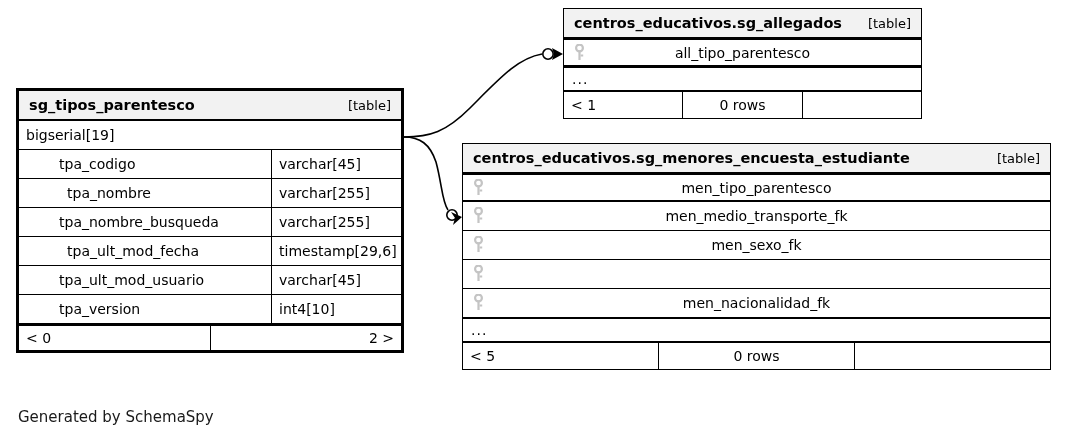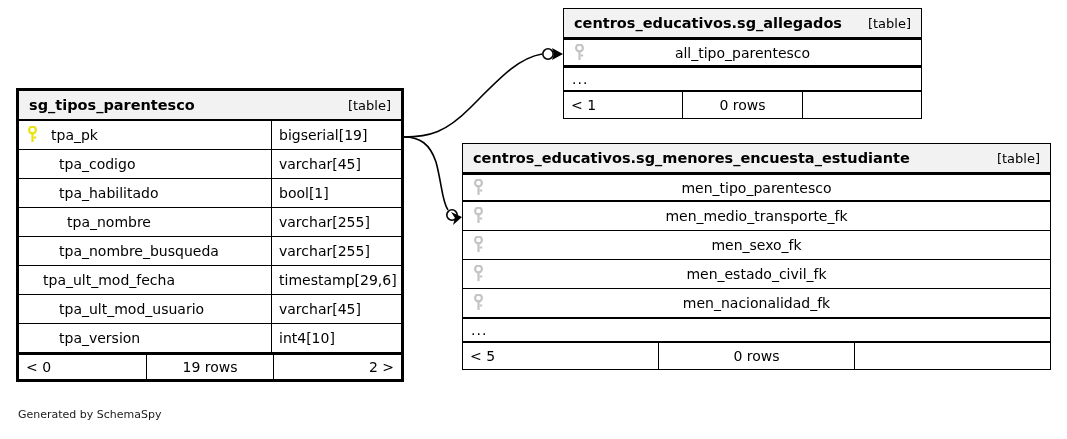--- a/index.html
+++ b/index.html
@@ -177,21 +177,21 @@
     width: 1067px;
     height: 439px;
     pointer-events: none;
   }
 
   
   #generated-caption {
     position: absolute;
     left: 18px;
     top: 408px;
-    font-size: 11px;
+    font-size: 15px;
     color: #1a1a1a;
     white-space: nowrap;
   }
 </style>
 </head>
 <body>
 
 <svg id="relationship-layer" width="1067" height="439" viewBox="0 0 1067 439">
 
   <g>
@@ -208,85 +208,68 @@
 </svg>
 
 <div class="er-table focal" id="table-sg-tipos-parentesco">
 
   <div class="tbl-header">
     <span class="tbl-title">sg_tipos_parentesco</span>
     <span class="tbl-kind">[table]</span>
   </div>
 
   <div class="tbl-row">
-    <div class="cell-name">
-      <span class="key-slot">
-        <svg width="11" height="18" viewBox="0 0 11 18">
-          <circle cx="5.5" cy="4" r="3.4" fill="none" stroke="#e8e30e" stroke-width="2.2"></circle>
-          <rect x="4.4" y="6.5" width="2.2" height="9.5" fill="#e8e30e"></rect>
-          <rect x="6.6" y="10.5" width="2.6" height="2" fill="#e8e30e"></rect>
-        </svg>
-      </span>
-      <span class="col-label" style="margin-left:24px;">tpa_pk</span>
-    </div>
     <div class="cell-type">bigserial[19]</div>
   </div>
 
   <div class="tbl-row">
     <div class="cell-name">
       <span class="col-label" style="margin-left:32px;">tpa_codigo</span>
     </div>
     <div class="cell-type">varchar[45]</div>
   </div>
 
-  <div class="tbl-row">
-    <div class="cell-name">
-      <span class="col-label" style="margin-left:32px;">tpa_habilitado</span>
-    </div>
-    <div class="cell-type">bool[1]</div>
-  </div>
 
   <div class="tbl-row">
     <div class="cell-name">
       <span class="col-label" style="margin-left:40px;">tpa_nombre</span>
     </div>
     <div class="cell-type">varchar[255]</div>
   </div>
 
   <div class="tbl-row">
     <div class="cell-name">
       <span class="col-label" style="margin-left:32px;">tpa_nombre_busqueda</span>
     </div>
     <div class="cell-type">varchar[255]</div>
   </div>
 
   <div class="tbl-row">
     <div class="cell-name">
-      <span class="col-label" style="margin-left:16px;">tpa_ult_mod_fecha</span>
+      <span class="col-label" style="margin-left:40px;">tpa_ult_mod_fecha</span>
     </div>
     <div class="cell-type">timestamp[29,6]</div>
   </div>
 
   <div class="tbl-row">
     <div class="cell-name">
       <span class="col-label" style="margin-left:32px;">tpa_ult_mod_usuario</span>
     </div>
     <div class="cell-type">varchar[45]</div>
   </div>
 
   <div class="tbl-row">
     <div class="cell-name">
       <span class="col-label" style="margin-left:32px;">tpa_version</span>
     </div>
     <div class="cell-type">int4[10]</div>
   </div>
 
   <div class="tbl-footer" style="border-top:2px solid #000000;">
     <div class="foot-cell foot-left">&lt; 0</div>
-    <div class="foot-cell foot-center">19 rows</div>
     <div class="foot-cell foot-right">2 &gt;</div>
   </div>
 </div>
 
 <div class="er-table" id="table-sg-allegados">
 
   <div class="tbl-header">
     <span class="tbl-title">centros_educativos.sg_allegados</span>
     <span class="tbl-kind">[table]</span>
   </div>
@@ -352,21 +335,20 @@
   </div>
 
   <div class="tbl-row row-centered">
     <span class="key-slot">
       <svg width="11" height="18" viewBox="0 0 11 18">
         <circle cx="5.5" cy="4" r="3.4" fill="none" stroke="#c4c4c4" stroke-width="2.2"></circle>
         <rect x="4.4" y="6.5" width="2.2" height="9.5" fill="#c4c4c4"></rect>
         <rect x="6.6" y="10.5" width="2.6" height="2" fill="#c4c4c4"></rect>
       </svg>
     </span>
-    <span class="col-label">men_estado_civil_fk</span>
   </div>
 
   <div class="tbl-row row-centered">
     <span class="key-slot">
       <svg width="11" height="18" viewBox="0 0 11 18">
         <circle cx="5.5" cy="4" r="3.4" fill="none" stroke="#c4c4c4" stroke-width="2.2"></circle>
         <rect x="4.4" y="6.5" width="2.2" height="9.5" fill="#c4c4c4"></rect>
         <rect x="6.6" y="10.5" width="2.6" height="2" fill="#c4c4c4"></rect>
       </svg>
     </span>

